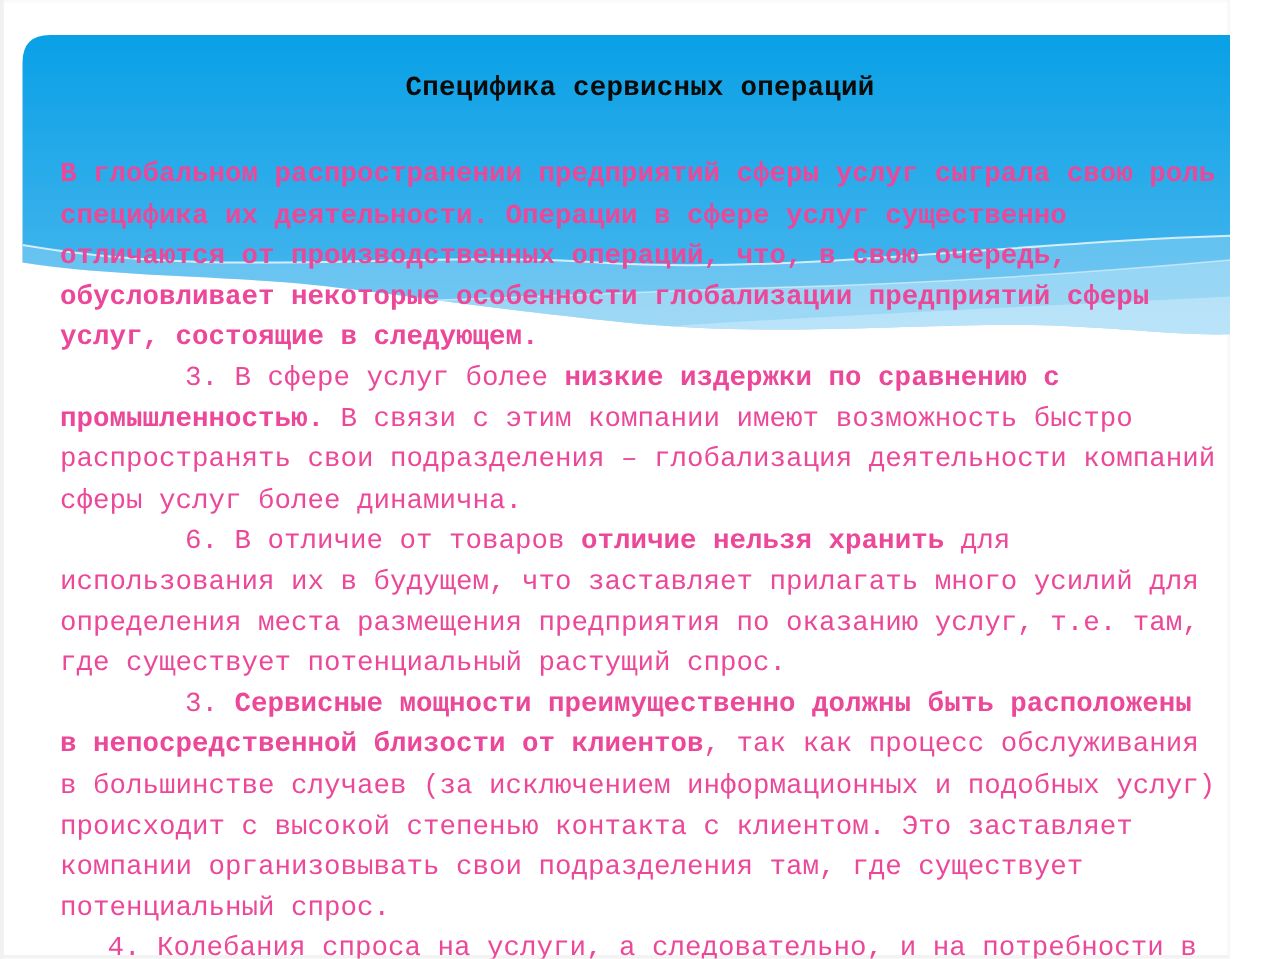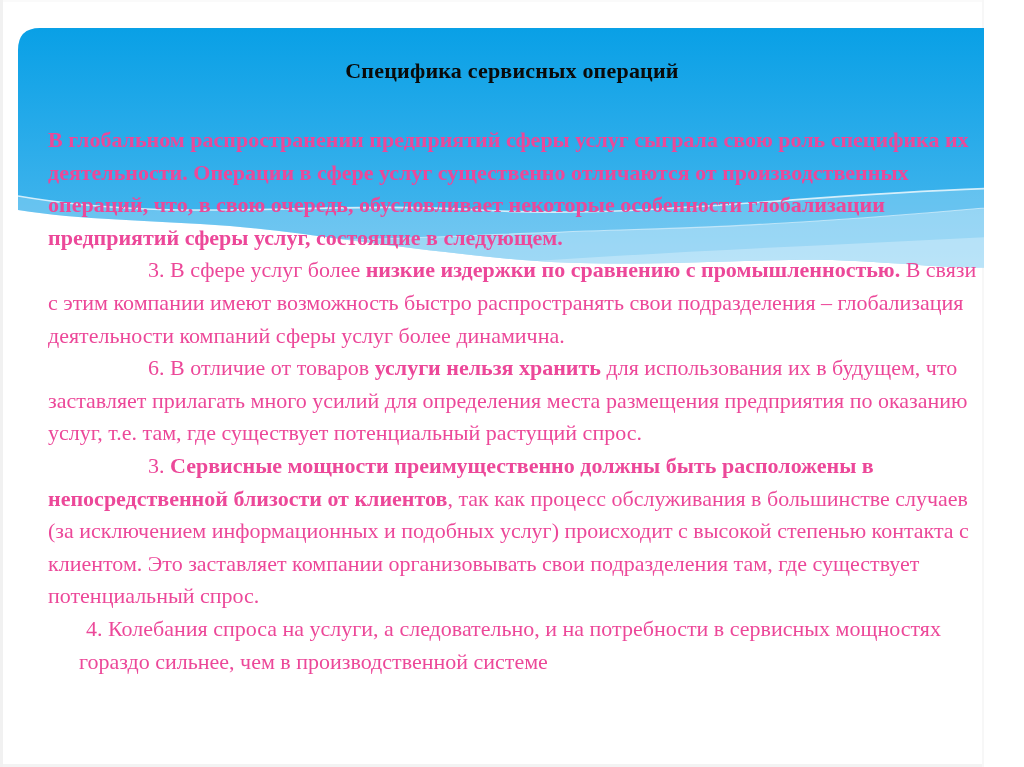--- a/index.html
+++ b/index.html
@@ -2,21 +2,21 @@
 <html lang="ru"><head>
 <meta charset="utf-8">
 <style>
   html,body { margin:0; padding:0; background:#ffffff; }
   .slide {
     position: relative;
     width: 984px;
     height: 767px;
     background: #ffffff;
     overflow: hidden;
-    font-family: Liberation Serif, serif;
+    font-family: Liberation Mono, monospace;
     box-shadow: inset 3px 0 0 #f1f1f1, inset -2px 0 0 #f7f7f7, inset 0 -3px 0 #f3f3f3, inset 0 2px 0 #fafafa;
   }
   .header-svg {
     position: absolute;
     left: 0; top: 0;
     width: 1024px; height: 300px;
     display: block;
   }
   .title {
     position: absolute;
@@ -72,18 +72,18 @@
       <path d="M18,236 C200,252 420,236 620,230 C780,226 920,214 1006,206" fill="none" stroke="#ffffff" stroke-width="1.2" opacity="0.5"></path>
       <path d="M200,300 C380,262 700,252 1006,236 L1006,300 Z" fill="#ffffff" opacity="0.28"></path>
     </g>
   </svg>
 
   <h1 class="title" style="color: rgb(10, 10, 10);">Специфика сервисных операций</h1>
 
   <div class="body" style="color: #ec4899;">
       <p class="para indent-none"><span class="b">В глобальном распространении предприятий сферы услуг сыграла свою роль специфика их деятельности. Операции в сфере услуг существенно отличаются от производственных операций, что, в свою очередь, обусловливает некоторые особенности глобализации предприятий сферы услуг, состоящие в следующем.</span></p>
       <p class="para indent-tab"><span class="">3. В сфере услуг более </span><span class="b">низкие издержки по сравнению с промышленностью.</span><span class=""> В связи с этим компании имеют возможность быстро распространять свои подразделения – глобализация деятельности компаний сферы услуг более динамична.</span></p>
-      <p class="para indent-tab"><span class="">6. В отличие от товаров </span><span class="b">услуги нельзя хранить</span><span class=""> для использования их в будущем, что заставляет прилагать много усилий для определения места размещения предприятия по оказанию услуг, т.е. там, где существует потенциальный растущий спрос.</span></p>
+      <p class="para indent-tab"><span class="">6. В отличие от товаров </span><span class="b">отличие нельзя хранить</span><span class=""> для использования их в будущем, что заставляет прилагать много усилий для определения места размещения предприятия по оказанию услуг, т.е. там, где существует потенциальный растущий спрос.</span></p>
       <p class="para indent-tab"><span class="">3. </span><span class="b">Сервисные мощности преимущественно должны быть расположены в непосредственной близости от клиентов</span><span class="">, так как процесс обслуживания в большинстве случаев (за исключением информационных и подобных услуг) происходит с высокой степенью контакта с клиентом. Это заставляет компании организовывать свои подразделения там, где существует потенциальный спрос.</span></p>
       <p class="para indent-small"><span class="">4. Колебания спроса на услуги, а следовательно, и на потребности в сервисных мощностях гораздо сильнее, чем в производственной системе</span></p>
     </div>
 
 </div>
 
 </body></html>

